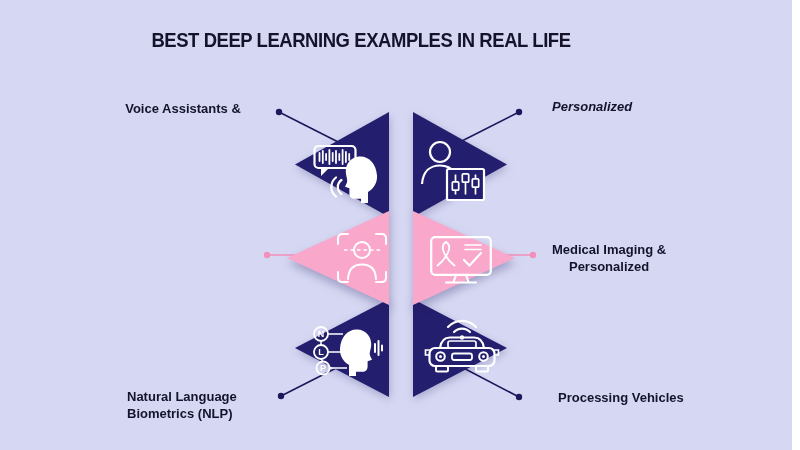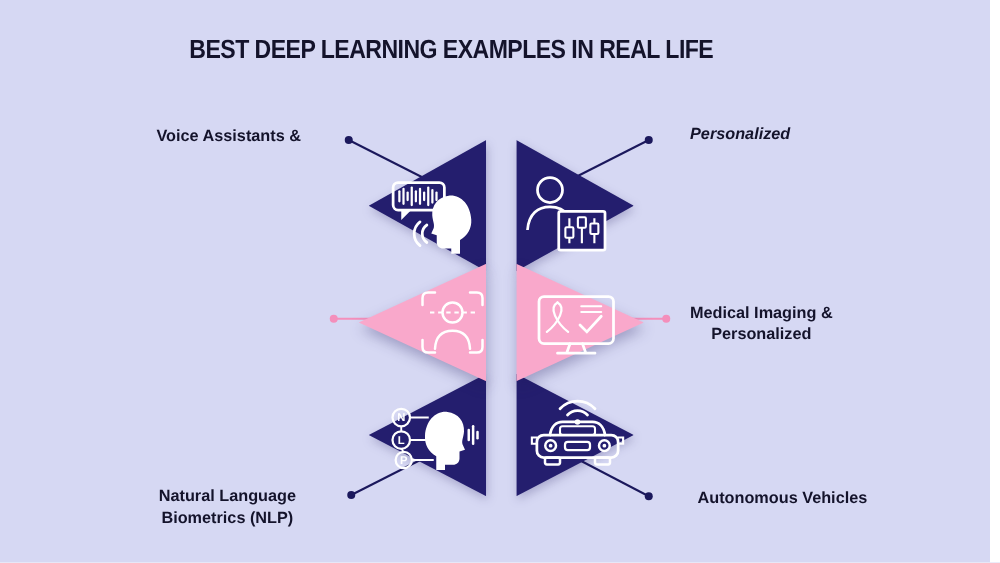--- a/index.html
+++ b/index.html
@@ -14,21 +14,21 @@
     letter-spacing:-0.5px;color:#14132b;
     transform:scaleX(0.88);
   }
   .lbl{
     position:absolute;font-size:13px;font-weight:700;line-height:17px;
     color:#14132b;white-space:nowrap;
   }
   .lbl span{display:block;}
   .lbl-voice{left:95px;top:100px;width:176px;text-align:center;}
   .lbl-facial{left:78px;top:241px;width:170px;text-align:right;}
-  .lbl-nlp{left:127px;top:388px;text-align:center;}
+  .lbl-nlp{left:127px;top:388px;text-align:left;}
   .lbl-reco{left:552px;top:98px;text-align:left;font-style:italic;}
   .lbl-medical{left:552px;top:241px;text-align:center;}
   .lbl-auto{left:558px;top:389px;text-align:left;}
   .tri-wrap{position:absolute;}
   .tri{width:100%;height:100%;}
   .tri-navy{background:#241e6e;}
   .tri-pink{background:#f9a8cb;}
   .point-left{clip-path:polygon(100% 0,100% 100%,0 50%);}
   .point-right{clip-path:polygon(0 0,100% 50%,0 100%);}
   .sh-navy{filter:drop-shadow(1px 3px 4px rgba(30,24,90,0.25));}
@@ -200,16 +200,16 @@
     <span>Biometrics (NLP)</span>
   </div>
   <div class="lbl lbl-reco">
     <span>Personalized</span>
   </div>
   <div class="lbl lbl-medical">
     <span>Medical Imaging &amp;</span>
     <span>Personalized</span>
   </div>
   <div class="lbl lbl-auto">
-    <span>Autonomous Vehicles</span>
+    <span>Processing Vehicles</span>
   </div>
 
 </div>
 
 </body></html>

